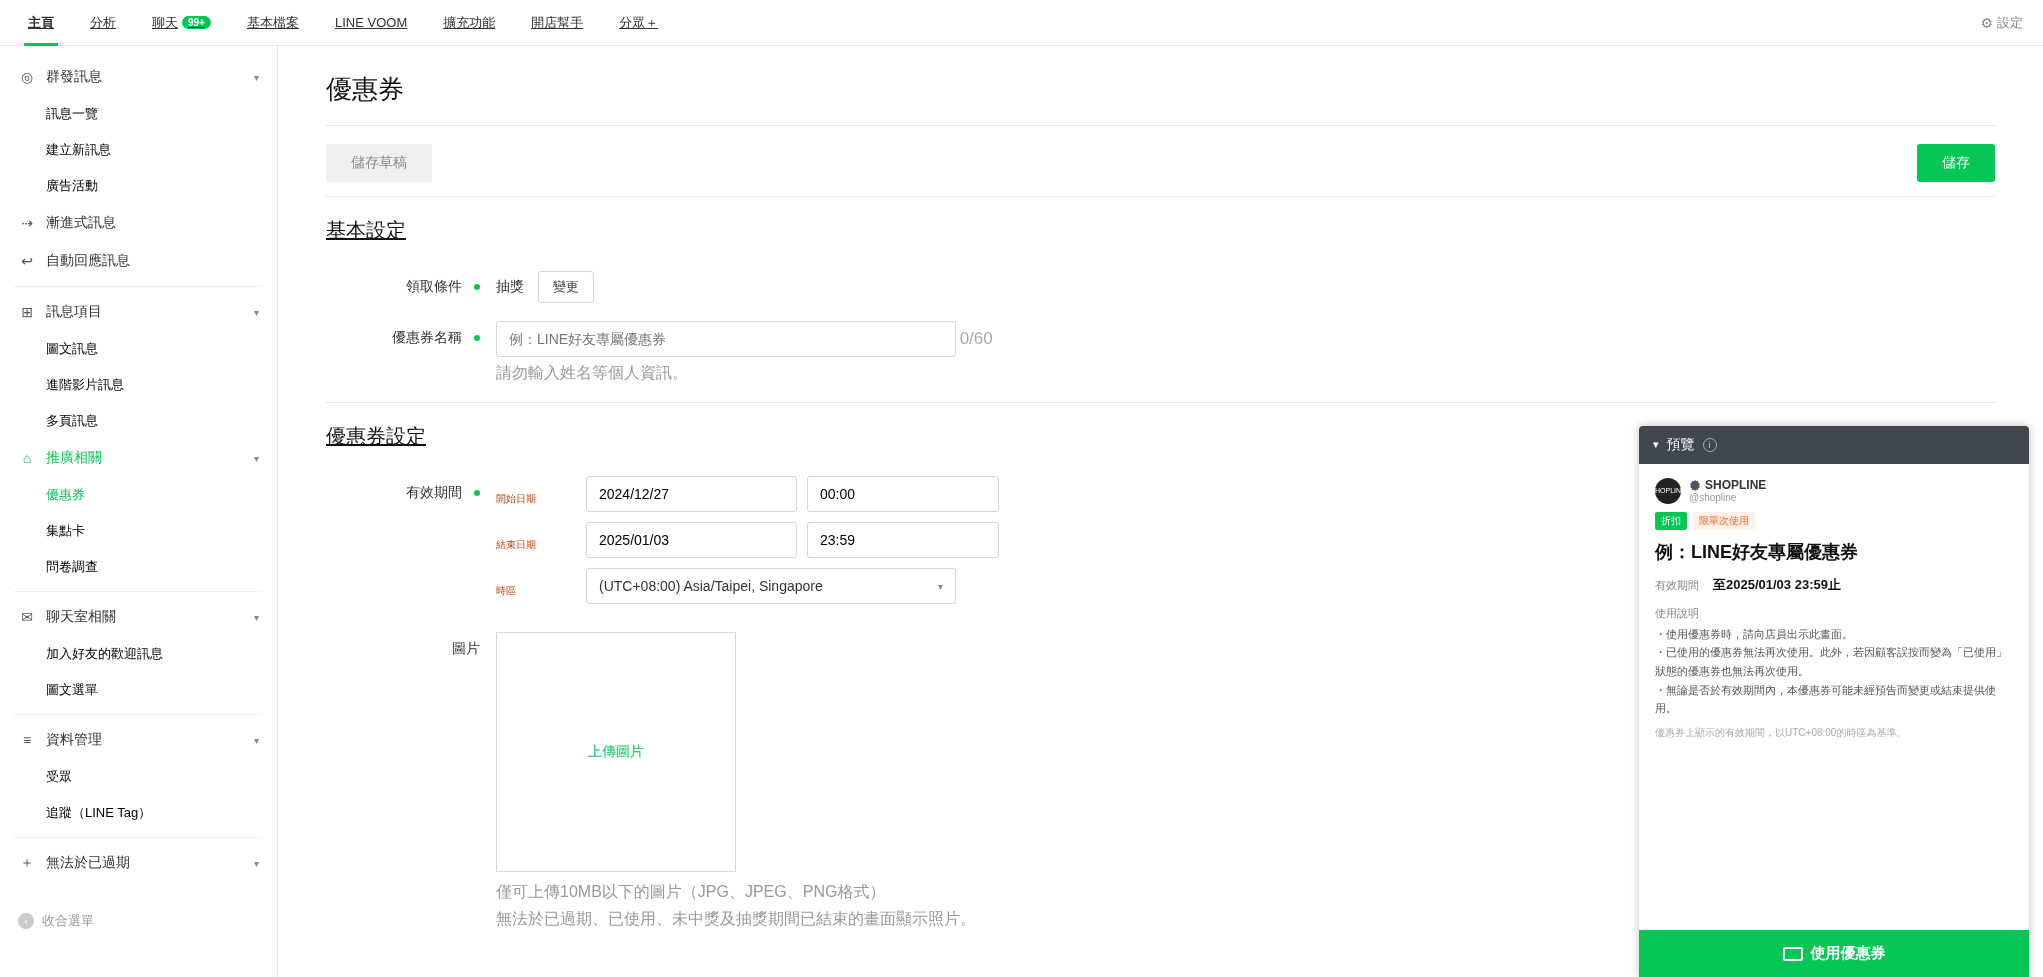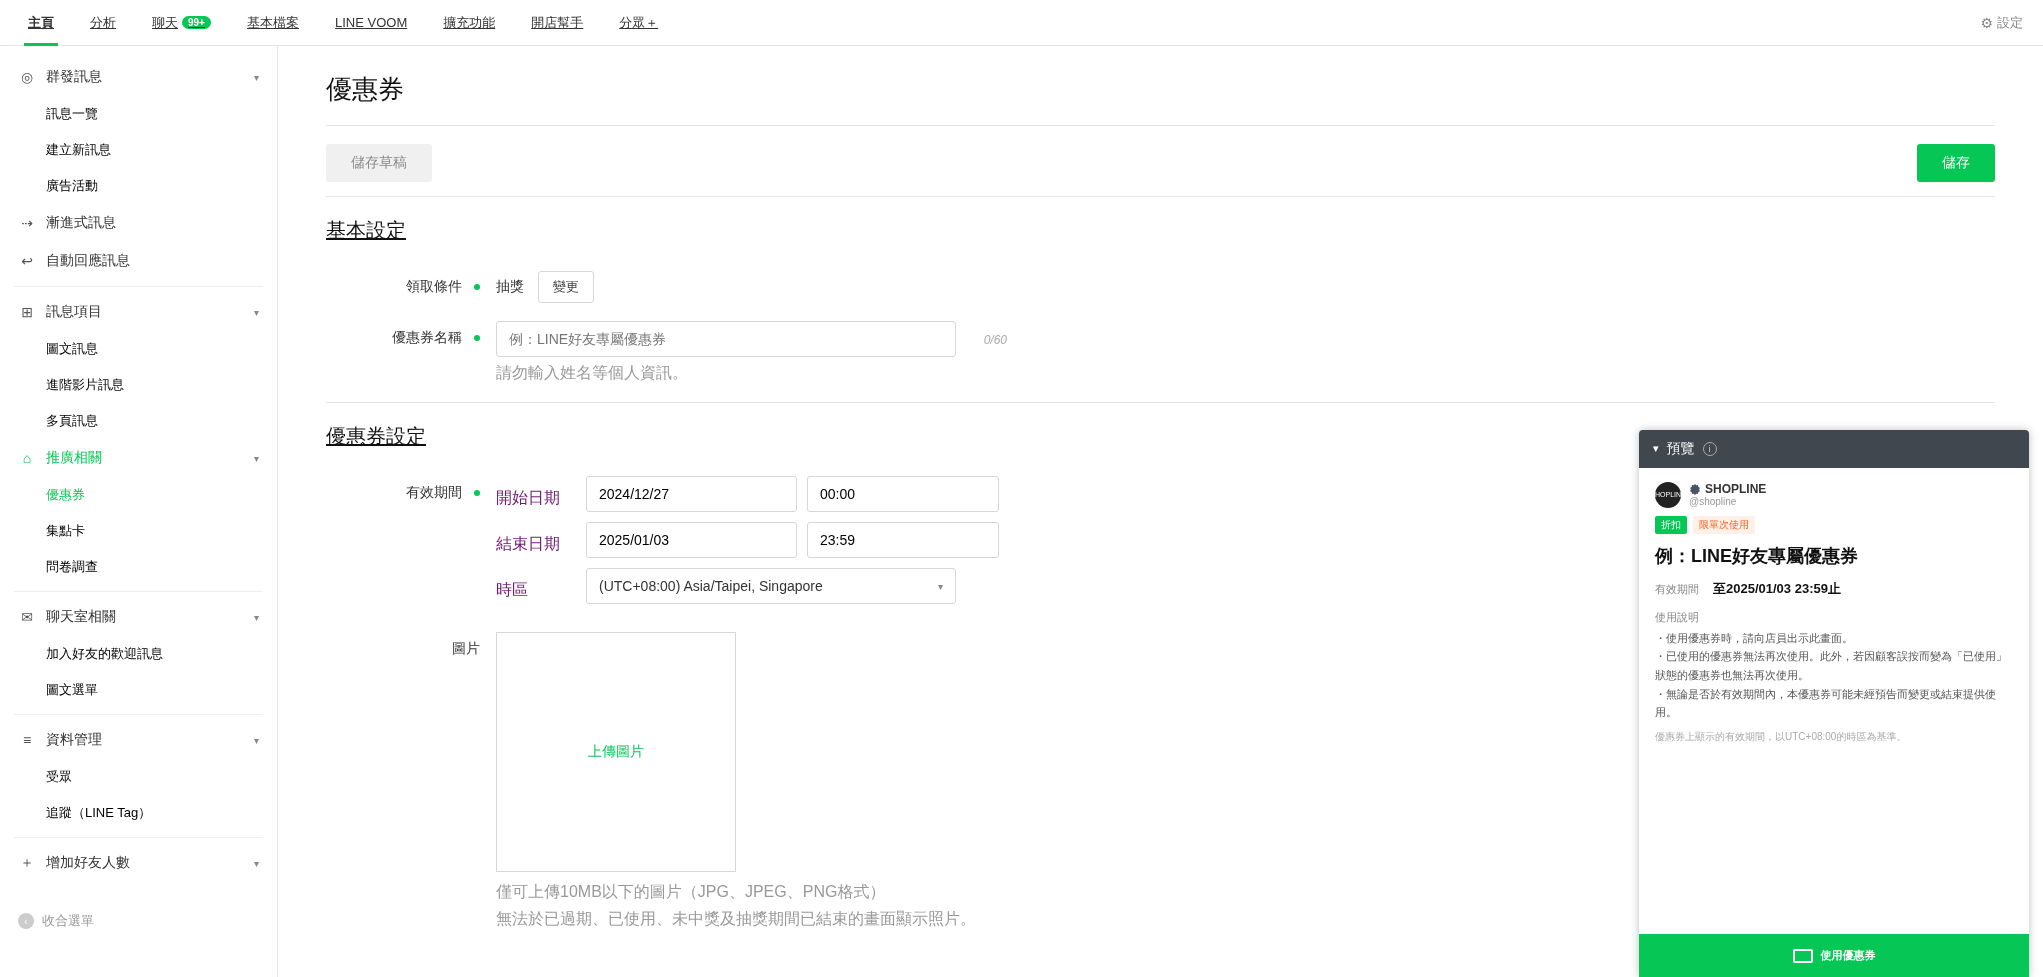--- a/index.html
+++ b/index.html
@@ -115,23 +115,23 @@
       width: 170px; text-align:right; padding-right: 16px;
       font-size:14px; color:#333; padding-top:8px;
       display:flex; justify-content:flex-end; align-items:center; gap:12px;
     }
     .dot-green { width:6px;height:6px;border-radius:50%;background:#06c755;}
     .form-row .value { flex:1; }
     .inline-text { font-size:14px; color:#333; display:inline-block; margin-right:10px; padding-top:8px;}
     input.text-input, .select-box {
       border:1px solid #d6d6d6; border-radius:3px; padding:9px 12px; font-size:14px; width: 460px;
     }
-    .counter { color:#aaa; font-size:12px; margin-left:24px;font-style:italic;}
+    .counter { color:#aaa; font-size:17px; margin-left:0;}
     .hint { color:#999; font-size:16px; margin-top:6px;}
-    .sub-label { color:#701a75; font-size:16px; width:80px; display:inline-block; padding-top:9px; vertical-align:top;}
+    .sub-label { color:#c2410c; font-size:10px; width:80px; display:inline-block; padding-top:9px; vertical-align:top;}
     .date-row { display:flex; align-items:center; gap:10px; margin-bottom:10px;}
     .date-input, .time-input { border:1px solid #d6d6d6; border-radius:3px; padding:9px 12px; font-size:14px;}
     .date-input { width: 211px;}
     .time-input { width: 192px;}
     .select-box { width: 370px; position:relative; display:flex; justify-content:space-between; align-items:center;}
     .select-box .chev { color:#888; font-size:10px;}
 
     .upload-box {
       width: 240px; height: 240px; border:1px solid #d6d6d6;
       display:flex; align-items:center; justify-content:center;
@@ -170,21 +170,21 @@
     .pv-title { font-size:18px; font-weight:700; color:#111; margin-bottom:12px;}
     .pv-row { display:flex; gap:14px; margin-bottom:12px; align-items:baseline;}
     .pv-row .k { color:#888; font-size:11px;}
     .pv-row .v { color:#111; font-size:13px; font-weight:600;}
     .pv-desc-label { color:#888; font-size:11px; margin-bottom:4px;}
     .pv-desc { color:#555; font-size:11px; line-height:1.7;}
     .pv-note { color:#aaa; font-size:10px; margin-top:8px;}
     .preview-footer {
       margin-top: 180px;
       background:#06c755; color:#fff; text-align:center;
-      padding: 14px; font-size:11px; font-weight:600;
+      padding: 14px; font-size:15px; font-weight:600;
       display:flex; align-items:center; justify-content:center; gap:8px;
     }
     .ticket-icon { width:20px; height:14px; border:2px solid #fff; border-radius:2px; position:relative;}
   </style>
 </head>
 <body>
 
 <div class="top-nav">
   <div class="tabs">
     <div class="tab active">主頁</div>
@@ -270,21 +270,21 @@
           <span>資料管理</span>
         </span>
       <span class="caret">▾</span>
     </div>
     <div class="item">受眾</div>
     <div class="item">追蹤（LINE Tag）</div>
     <hr>
     <div class="group-header">
       <span class="lhs">
           <span class="icon">＋</span>
-          <span>增加好友人數</span>
+          <span>無法於已過期</span>
         </span>
       <span class="caret">▾</span>
     </div>
     <div style="height:20px"></div>
     <div class="collapse">
       <span class="circ">‹</span>
       <span>收合選單</span>
     </div>
   </div>
 

